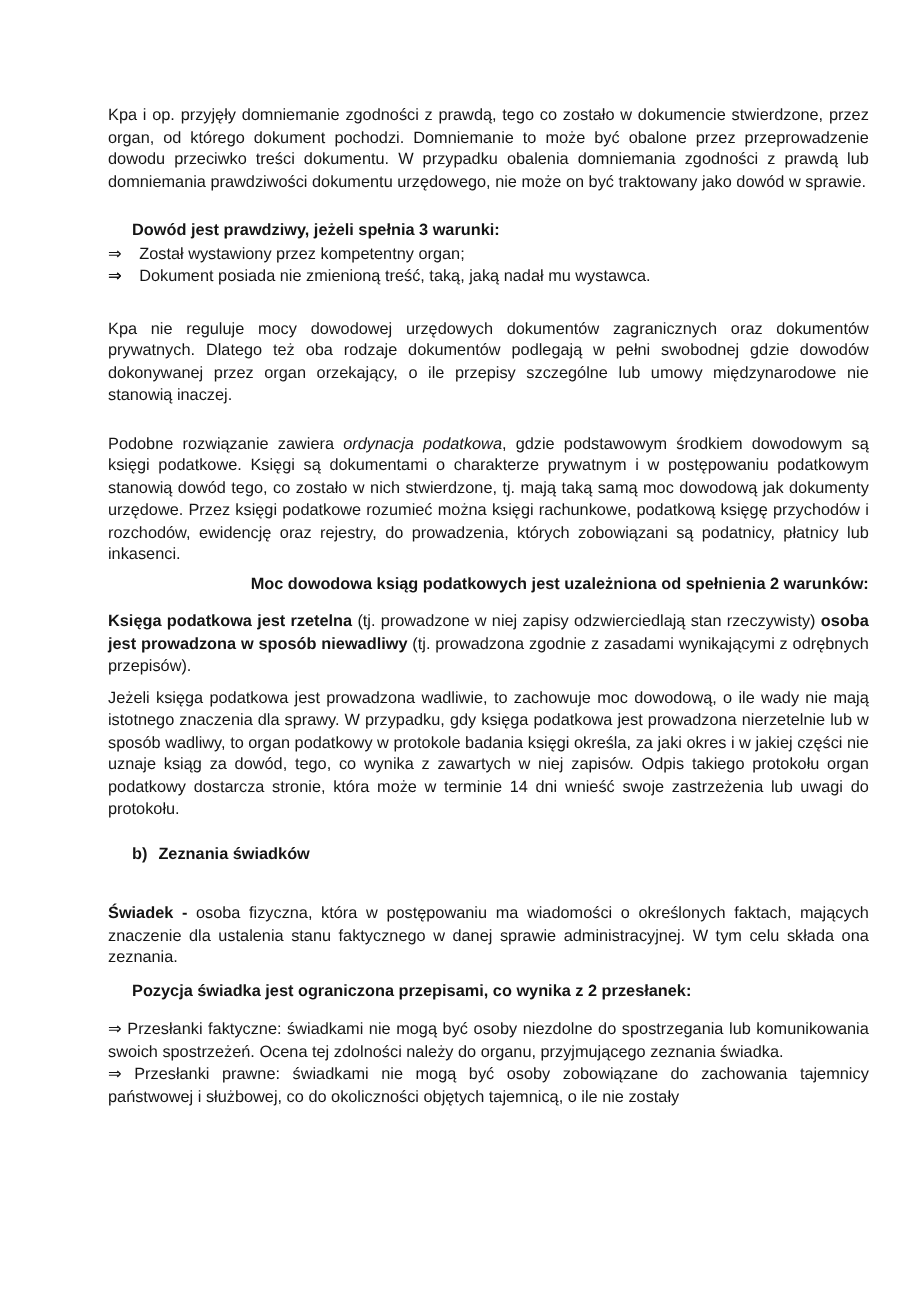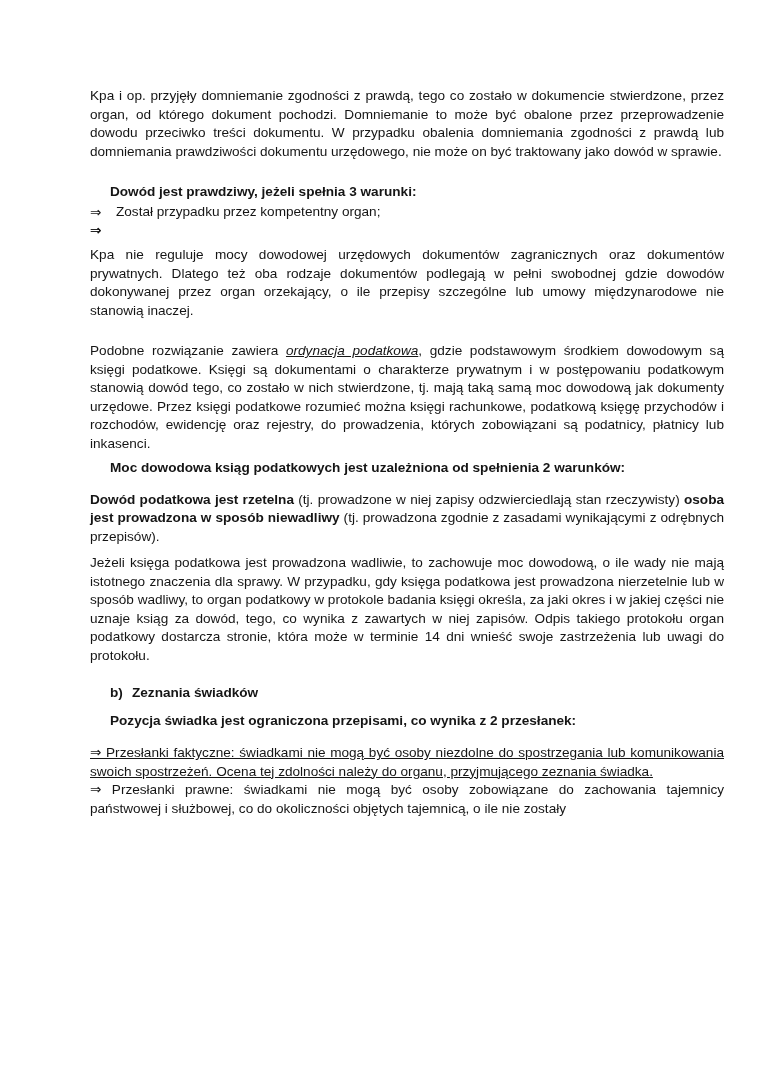--- a/index.html
+++ b/index.html
@@ -22,21 +22,21 @@
     width: 760px;
     height: 1075px;
     padding: 87px 36px 0 90px;
     background: #ffffff;
     overflow: hidden;
   }
   .block { margin: 0; }
   .para { text-align: justify; }
   .heading { font-weight: bold; text-align: left; margin-left: 20px; }
   .b { font-weight: bold; }
-  .i { font-style: italic; text-decoration: underline; }
+  .i { font-style: italic; }
   .u { }
   .letter-label {
     display: inline-block;
     width: 22px;
     font-weight: bold;
   }
   .bullet-item {
     position: relative;
     padding-left: 26px;
     text-align: left;
@@ -48,26 +48,27 @@
     font-family: "DejaVu Sans", "Liberation Sans", sans-serif;
   }
 </style>
 </head>
 <body>
 
 <div class="page">
     <div class="block para" style="margin-top: 0px;"><span>Kpa i op. przyjęły domniemanie zgodności z prawdą, tego co zostało w dokumencie stwierdzone, przez organ, od którego dokument pochodzi. Domniemanie to może być obalone przez przeprowadzenie dowodu przeciwko treści dokumentu. W przypadku obalenia domniemania zgodności z prawdą lub domniemania prawdziwości dokumentu urzędowego, nie może on być traktowany jako dowód w sprawie.</span></div>
     <div class="block heading" style="margin-top: 22px;"><span class="b">Dowód jest prawdziwy, jeżeli spełnia 3 warunki:</span></div>
     <div class="block list" style="margin-top: 1px;">
-      <div class="bullet-item"><span class="marker">⇒</span><span>Został przypadku przez kompetentny organ;</span></div>
+      <div class="bullet-item"><span class="marker">⇒</span><span>Został wystawiony przez kompetentny organ;</span></div>
       <div class="bullet-item"><span class="marker">⇒</span></div>
-      <div class="bullet-item"><span class="marker">⇒</span></div>
+      <div class="bullet-item"><span class="marker">⇒</span><span>Dokument posiada nie zmienioną treść, taką, jaką nadał mu wystawca.</span></div>
     </div>
     <div class="block para" style="margin-top: 25px;"><span>Kpa nie reguluje mocy dowodowej urzędowych dokumentów zagranicznych oraz dokumentów prywatnych. Dlatego też oba rodzaje dokumentów podlegają w pełni swobodnej gdzie dowodów dokonywanej przez organ orzekający, o ile przepisy szczególne lub umowy międzynarodowe nie stanowią inaczej.</span></div>
     <div class="block para" style="margin-top: 22px;"><span>Podobne rozwiązanie zawiera </span><span class="i">ordynacja podatkowa</span><span>, gdzie podstawowym środkiem dowodowym są księgi podatkowe. Księgi są dokumentami o charakterze prywatnym i w postępowaniu podatkowym stanowią dowód tego, co zostało w nich stwierdzone, tj. mają taką samą moc dowodową jak dokumenty urzędowe. Przez księgi podatkowe rozumieć można księgi rachunkowe, podatkową księgę przychodów i rozchodów, ewidencję oraz rejestry, do prowadzenia, których zobowiązani są podatnicy, płatnicy lub inkasenci.</span></div>
-    <div class="block heading" style="margin-top: 6px;"><span class="b">Moc dowodowa ksiąg podatkowych jest uzależniona od spełnienia 2 warunków:</span></div>
-    <div class="block para" style="margin-top: 13px;"><span class="b">Dowód podatkowa jest rzetelna </span><span>(tj. prowadzone w niej zapisy odzwierciedlają stan rzeczywisty) </span><span class="b">osoba jest prowadzona w sposób niewadliwy </span><span>(tj. prowadzona zgodnie z zasadami wynikającymi z odrębnych przepisów).</span></div>
+    <div class="block heading" style="margin-top: 6px; text-align: right;"><span class="b">Moc dowodowa ksiąg podatkowych jest uzależniona od spełnienia 2 warunków:</span></div>
+    <div class="block para" style="margin-top: 13px;"><span class="b">Księga podatkowa jest rzetelna </span><span>(tj. prowadzone w niej zapisy odzwierciedlają stan rzeczywisty) </span><span class="b">osoba jest prowadzona w sposób niewadliwy </span><span>(tj. prowadzona zgodnie z zasadami wynikającymi z odrębnych przepisów).</span></div>
     <div class="block para" style="margin-top: 8px;"><span>Jeżeli księga podatkowa jest prowadzona wadliwie, to zachowuje moc dowodową, o ile wady nie mają istotnego znaczenia dla sprawy. W przypadku, gdy księga podatkowa jest prowadzona nierzetelnie lub w sposób wadliwy, to organ podatkowy w protokole badania księgi określa, za jaki okres i w jakiej części nie uznaje ksiąg za dowód, tego, co wynika z zawartych w niej zapisów. Odpis takiego protokołu organ podatkowy dostarcza stronie, która może w terminie 14 dni wnieść swoje zastrzeżenia lub uwagi do protokołu.</span></div>
     <div class="block heading" style="margin-top: 19px;"><span class="letter-label">b)</span><span class="b u">Zeznania świadków</span></div>
+    <div class="block para" style="margin-top: 31px;"><span class="b">Świadek - </span><span>osoba fizyczna, która w postępowaniu ma wiadomości o określonych faktach, mających znaczenie dla ustalenia stanu faktycznego w danej sprawie administracyjnej. W tym celu składa ona zeznania.</span></div>
     <div class="block heading" style="margin-top: 9px;"><span class="b">Pozycja świadka jest ograniczona przepisami, co wynika z 2 przesłanek:</span></div>
-    <div class="block para" style="margin-top: 14px; text-decoration: underline;"><span>⇒ Przesłanki faktyczne: świadkami nie mogą być osoby niezdolne do spostrzegania lub komunikowania swoich spostrzeżeń. Ocena tej zdolności należy do organu, przyjmującego zeznania świadka.</span></div>
+    <div class="block para" style="margin-top: 14px;"><span>⇒ Przesłanki faktyczne: świadkami nie mogą być osoby niezdolne do spostrzegania lub komunikowania swoich spostrzeżeń. Ocena tej zdolności należy do organu, przyjmującego zeznania świadka.</span></div>
     <div class="block para" style="margin-top: 0;"><span>⇒ Przesłanki prawne: świadkami nie mogą być osoby zobowiązane do zachowania tajemnicy państwowej i służbowej, co do okoliczności objętych tajemnicą, o ile nie zostały</span></div>
   </div>
 
 </body></html>

